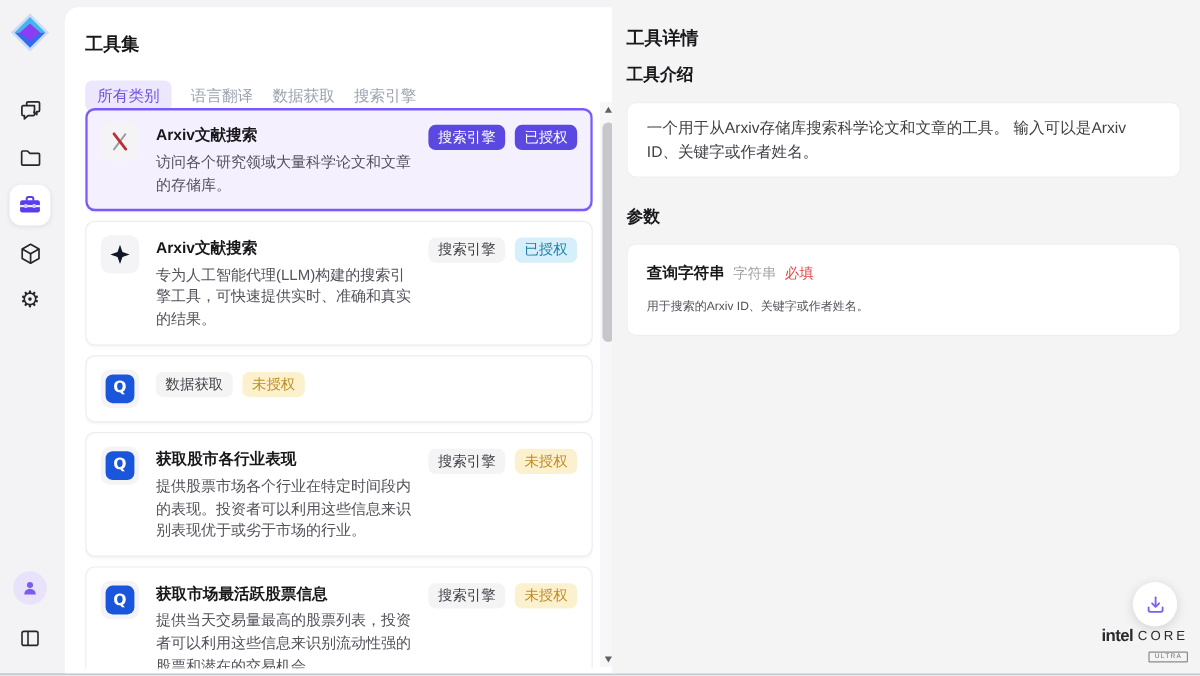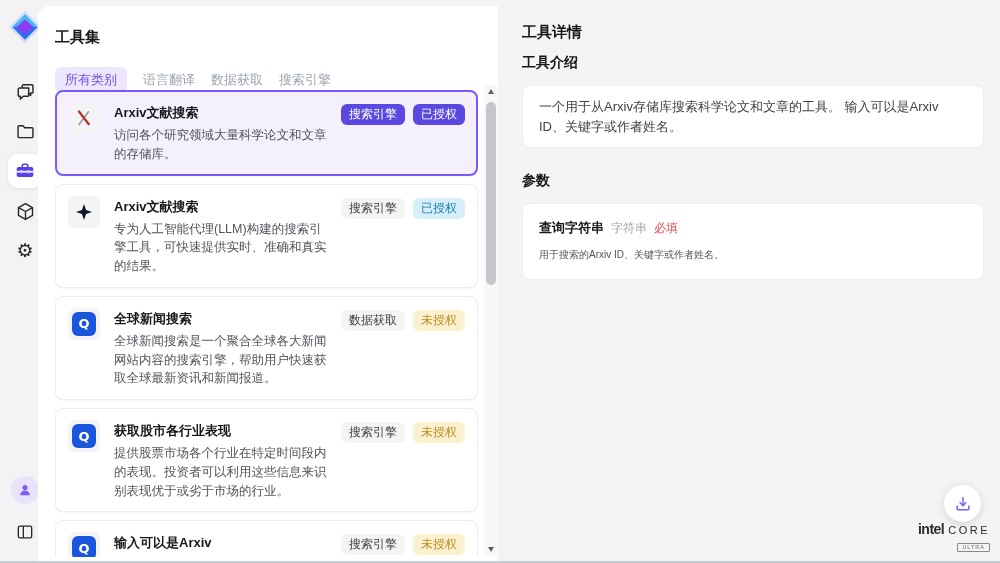--- a/index.html
+++ b/index.html
@@ -18,21 +18,21 @@
   .rail-nav { display:flex; flex-direction:column; gap:6px; align-items:center; }
   .rail-item { width:34px; height:34px; border-radius:10px; display:flex;
     align-items:center; justify-content:center; cursor:pointer; }
   .rail-item.active { background:#fff; box-shadow:0 1px 4px rgba(0,0,0,.08); }
   .rail-bottom { margin-top:auto; display:flex; flex-direction:column; gap:8px; align-items:center; }
   .avatar-circle { width:28px; height:28px; border-radius:50%; background:#e9e2fb;
     display:flex; align-items:center; justify-content:center; }
   .gear-glyph { font-size:19px; line-height:1; color:#27272a; }
 
   
-  .list-panel { position:absolute; left:38px; top:6px; width:460px; bottom:0;
+  .list-panel { position:absolute; left:54px; top:6px; width:460px; bottom:0;
     background:#fff; border-top-left-radius:12px; overflow:hidden; }
   .list-header { padding:22px 18px 0 17px; }
   .list-title { font-size:15px; font-weight:700; margin-bottom:20px; }
   .tabs { display:flex; gap:16px; align-items:center; margin-bottom:13px; }
   .tab { font-size:13px; color:#9ca3af; padding:4px 0; border-radius:6px; cursor:pointer; white-space:nowrap; }
   .tab.active { background:#ece7fd; color:#7050e0; padding:4px 10px; font-weight:500; }
 
   .cards { position:absolute; left:17px; right:20px; top:84px; bottom:4px;
     display:flex; flex-direction:column; gap:8px; overflow:hidden; }
   .card { flex-shrink:0; display:flex; gap:14px; background:#fff;
@@ -212,24 +212,20 @@
           </div>
           <div class="tool-badges">
             <span class="badge cat">搜索引擎</span>
             <span class="badge auth-yes">已授权</span>
           </div>
         </div>
         <div class="card">
           <div class="tool-icon">
             <span class="q-badge">Q</span>
           </div>
-          <div class="tool-main">
-            <div class="tool-name">全球新闻搜索</div>
-            <div class="tool-desc">全球新闻搜索是一个聚合全球各大新闻网站内容的搜索引擎，帮助用户快速获取全球最新资讯和新闻报道。</div>
-          </div>
           <div class="tool-badges">
             <span class="badge cat">数据获取</span>
             <span class="badge auth-no">未授权</span>
           </div>
         </div>
         <div class="card">
           <div class="tool-icon">
             <span class="q-badge">Q</span>
           </div>
           <div class="tool-main">
@@ -239,21 +235,21 @@
           <div class="tool-badges">
             <span class="badge cat">搜索引擎</span>
             <span class="badge auth-no">未授权</span>
           </div>
         </div>
         <div class="card">
           <div class="tool-icon">
             <span class="q-badge">Q</span>
           </div>
           <div class="tool-main">
-            <div class="tool-name">输入可以是Arxiv</div>
+            <div class="tool-name">获取市场最活跃股票信息</div>
             <div class="tool-desc">提供当天交易量最高的股票列表，投资者可以利用这些信息来识别流动性强的股票和潜在的交易机会。</div>
           </div>
           <div class="tool-badges">
             <span class="badge cat">搜索引擎</span>
             <span class="badge auth-no">未授权</span>
           </div>
         </div>
       </div>
 
     <div class="scrollbar">

